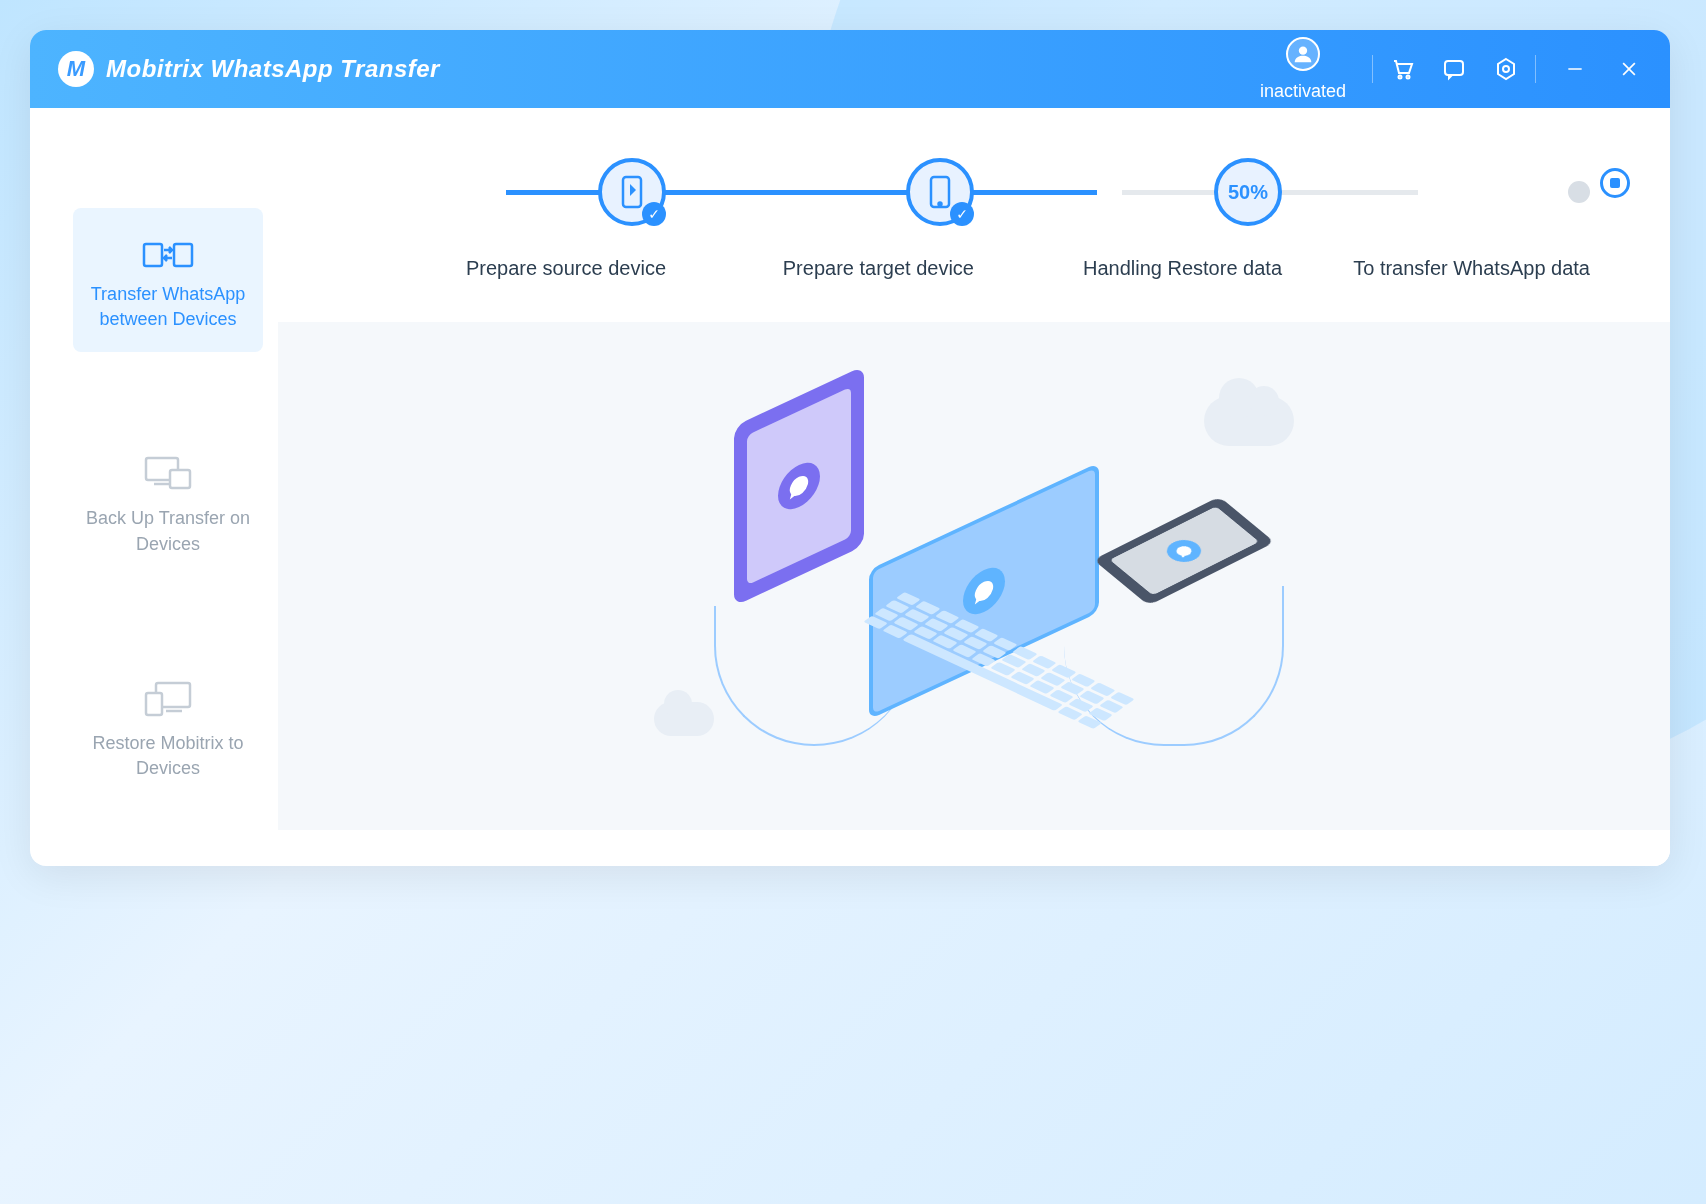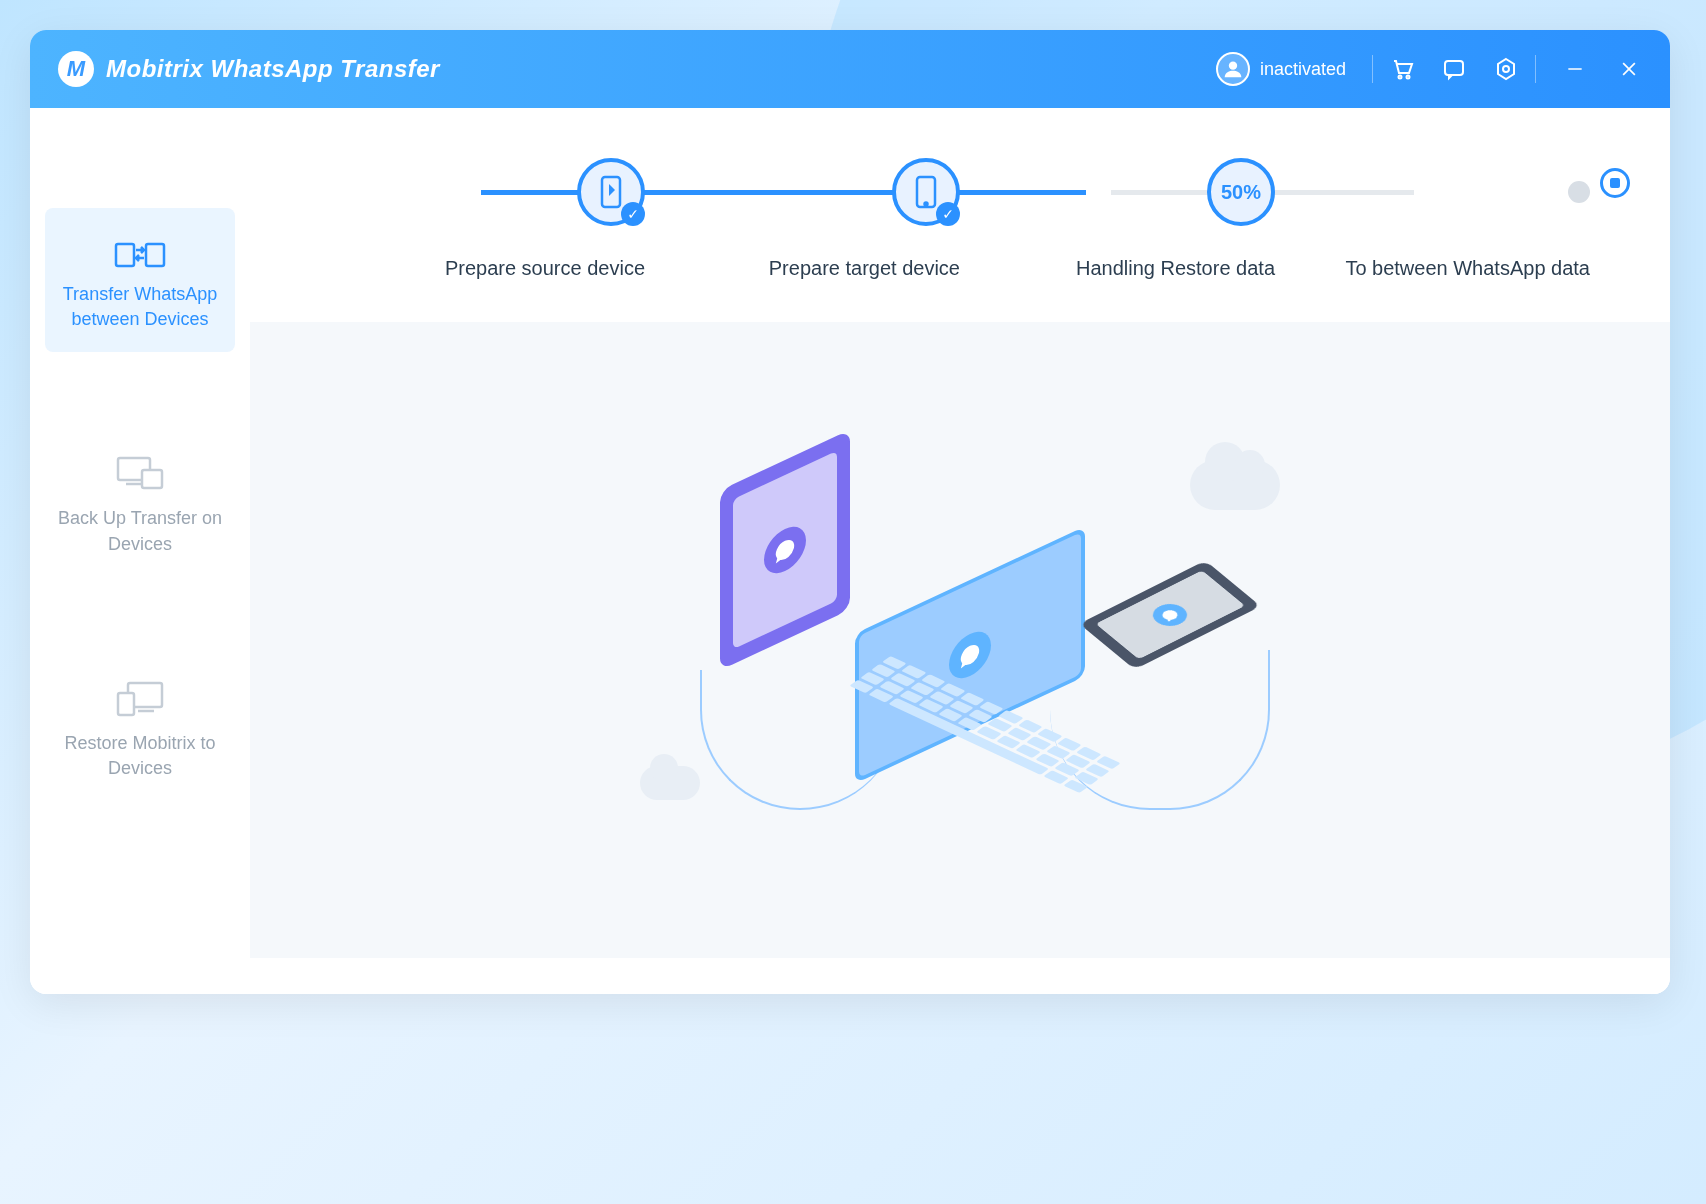--- a/index.html
+++ b/index.html
@@ -17,21 +17,21 @@
   width: 1200px;
   height: 1200px;
   border-radius: 50%;
   background: rgba(135, 206, 255, 0.25);
   top: -400px;
   right: -300px;
 }
 .window {
   position: relative;
   width: 1640px;
-  height: 964px;
+  height: 836px;
   background: #fff;
   border-radius: 16px;
   overflow: hidden;
   box-shadow: 0 10px 40px rgba(0,0,0,0.08);
 }
 .titlebar {
   height: 78px;
   background: linear-gradient(90deg, #4db4ff 0%, #2b91ff 100%);
   display: flex;
   align-items: center;
@@ -42,21 +42,21 @@
 .logo-icon {
   width: 36px; height: 36px; border-radius: 50%;
   background: #fff; display: flex; align-items: center; justify-content: center;
   position: relative;
 }
 .logo-icon::before {
   content: "M"; color: #3a9bff; font-weight: 900; font-size: 22px; font-style: italic;
 }
 .app-title { font-size: 24px; font-weight: 600; font-style: italic; letter-spacing: 0.5px; }
 .spacer { flex: 1; }
-.user-area { display: flex; align-items: center; gap: 10px; margin-right: 10px; }
+.user-area { display: flex; align-items: center; gap: 10px; margin-right: 10px; flex-direction: column; }
 .avatar {
   width: 34px; height: 34px; border-radius: 50%;
   background: rgba(255,255,255,0.25); border: 2px solid #fff;
   display: flex; align-items: center; justify-content: center;
 }
 .status-text { font-size: 18px; color: #fff; }
 .divider { width: 1px; height: 28px; background: rgba(255,255,255,0.4); margin: 0 16px; }
 .title-actions { display: flex; align-items: center; gap: 26px; }
 .title-icon { width: 26px; height: 26px; display: flex; align-items: center; justify-content: center; cursor: pointer; }
 .title-icon svg { stroke: #fff; fill: none; stroke-width: 2; }
@@ -64,20 +64,21 @@
 
 .body { display: flex; height: calc(100% - 78px); }
 .sidebar {
   width: 220px;
   background: #fff;
   padding-top: 100px;
   display: flex;
   flex-direction: column;
   align-items: center;
   gap: 80px;
+  margin-left: 28px;
 }
 .side-item {
   width: 190px;
   padding: 20px 10px;
   text-align: center;
   border-radius: 8px;
   cursor: pointer;
 }
 .side-item.active { background: #eaf5ff; }
 .side-icon { width: 56px; height: 42px; margin: 0 auto 12px; display:flex; align-items:center; justify-content:center; }
@@ -312,21 +313,21 @@
             <div class="step-circle">
               <span class="step-percent">50%</span>
             </div>
             <div class="step-label">Handling Restore data</div>
           </div>
 
           <div class="step">
             <div style="height:68px; display:flex; align-items:center;">
               <div style="width:22px; height:22px; border-radius:50%; background:#d8dee5;"></div>
             </div>
-            <div class="step-label">To between WhatsApp data</div>
+            <div class="step-label">To transfer WhatsApp data</div>
           </div>
         </div>
       </div>
 
       <div class="illustration-area">
         <div class="illus">
           <div class="cloud c1"></div>
           <div class="cloud c2"></div>
           <div class="wire w1"></div>
           <div class="wire w2"></div>

